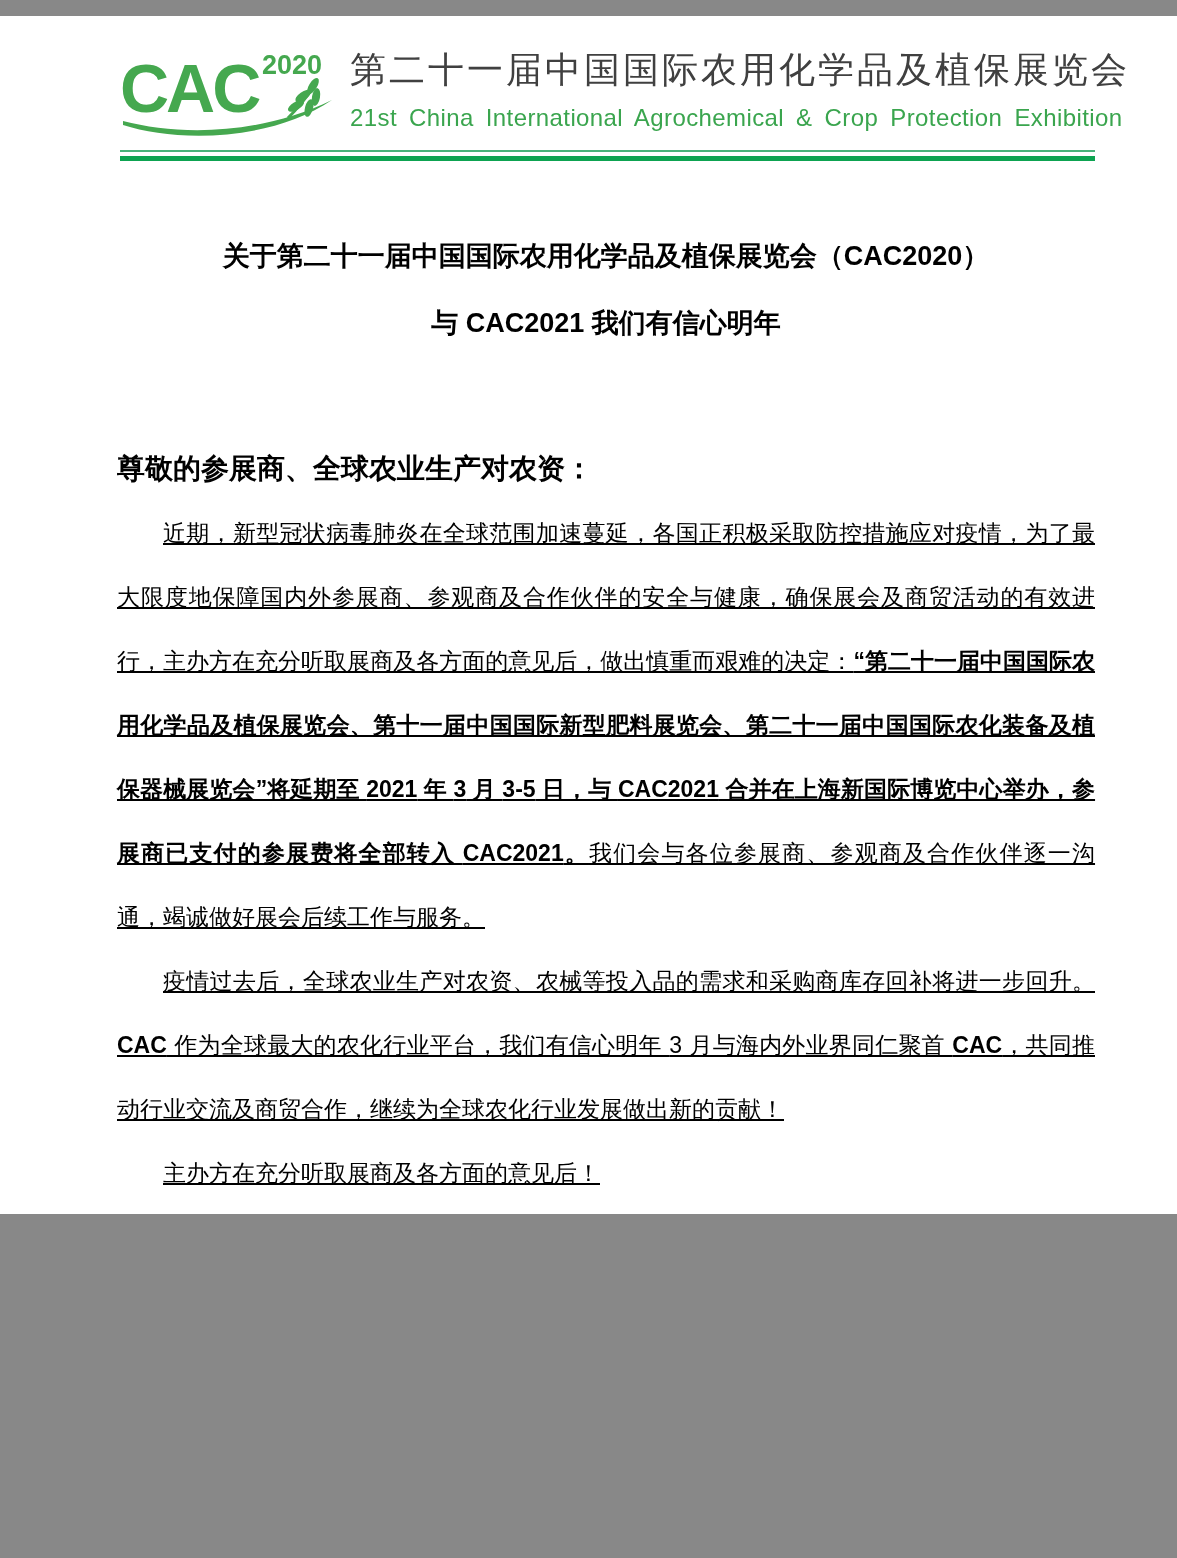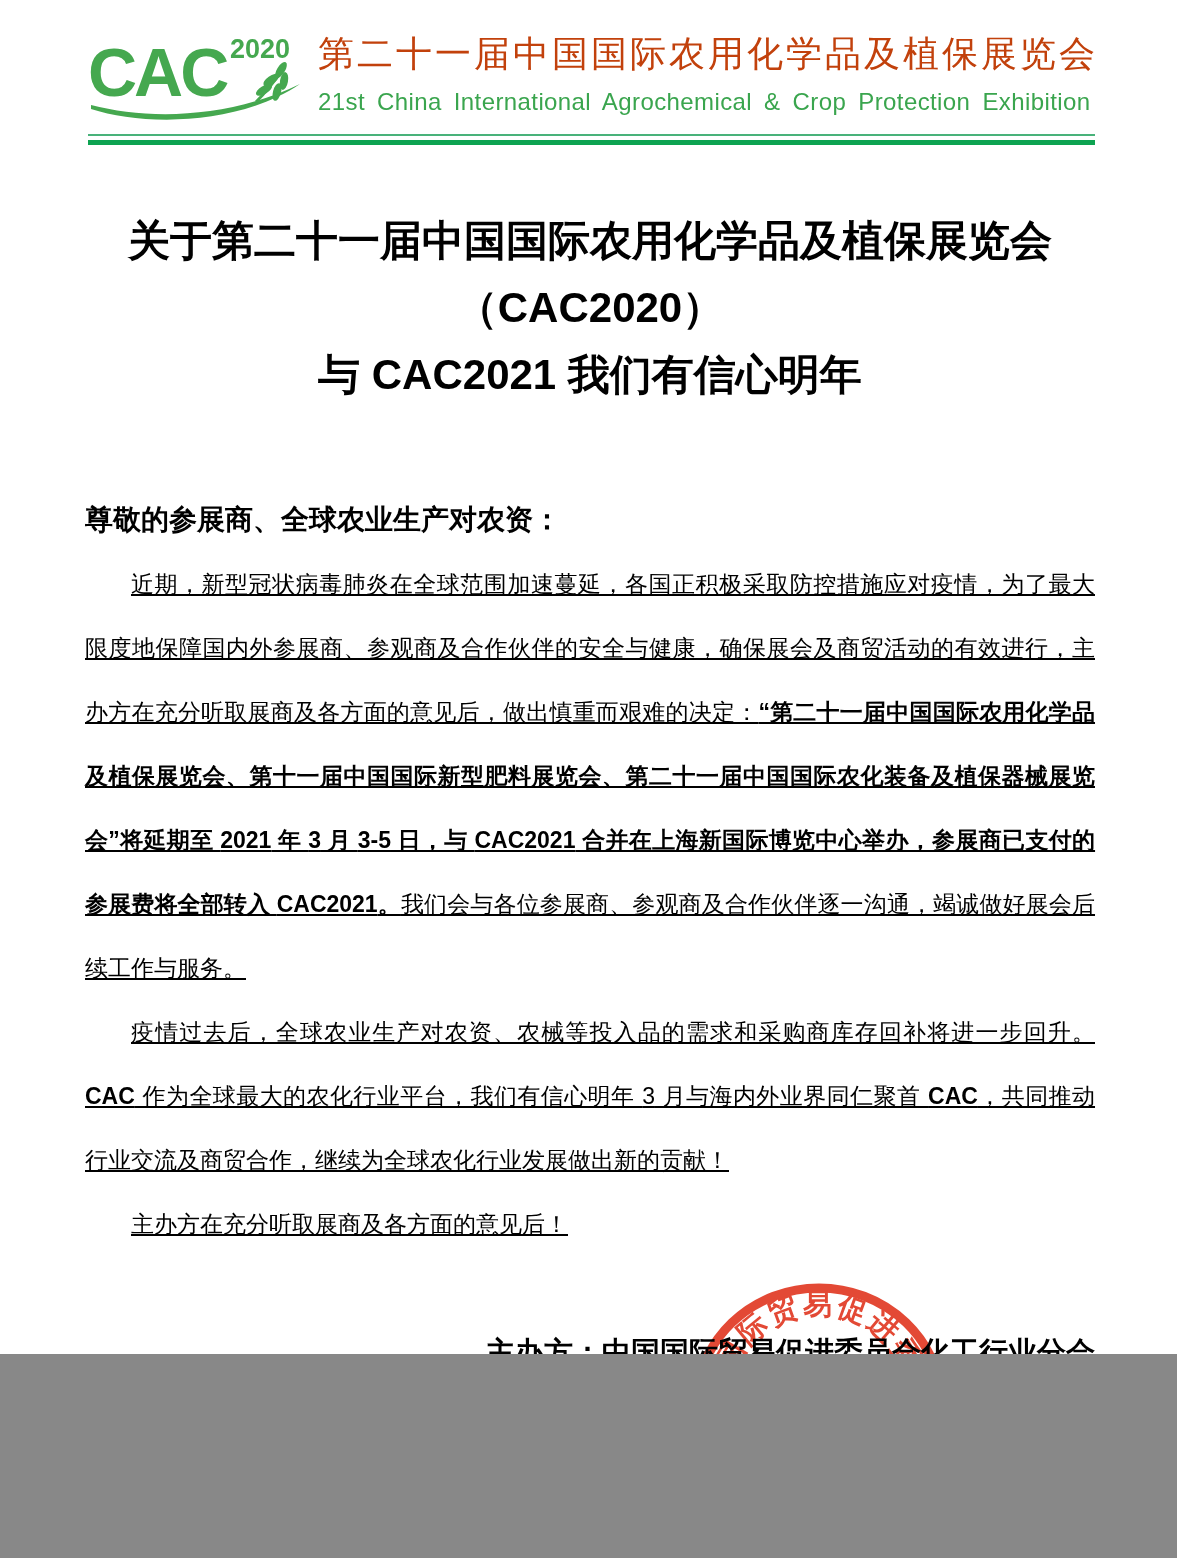--- a/index.html
+++ b/index.html
@@ -1,32 +1,33 @@
 <!DOCTYPE html>
 <html><head>
 <meta charset="utf-8">
 <style>
   * { margin:0; padding:0; box-sizing:border-box; }
   html,body { background:#888; }
   .page {
     position:relative;
-    width:1177px; height:1354px;
-    margin:0 auto;
+    width:1177px; height:1198px;
+    margin:16px auto;
     background:#ffffff;
     overflow:hidden;
     color:#000;
     font-family:"DejaVu Serif","Liberation Serif",serif;
+    padding-left:32px;
   }
   
   .header { padding:26px 82px 0 88px; }
   .header-row { display:flex; align-items:flex-start; }
   .logo-svg { flex:0 0 auto; display:block; }
   .header-titles { flex:1 1 auto; padding-left:10px; margin-top:4px; }
   .header-title-zh {
-    color:#c2410c;
+    color:#404040;
     font-size:36px;
     letter-spacing:3px;
     font-family:"DejaVu Serif","Liberation Serif",serif;
     white-space:nowrap;
   }
   .header-title-en {
     color:#3aa54e;
     font-size:24px;
     letter-spacing:0.4px;
     word-spacing:5px;
@@ -37,21 +38,21 @@
   .rules { margin-top:12px; }
   .rule-thin  { height:2px; background:#49b27a; }
   .rule-thick { height:5px; background:#0da351; margin-top:4px; }
   
   .main { position:relative; padding:0 82px 0 85px; }
   .notice-title {
     margin-top:62px;
     text-align:center;
     font-family:"Liberation Sans","DejaVu Sans",sans-serif;
     font-weight:bold;
-    font-size:42px;
+    font-size:27px;
     line-height:67px;
   }
   .salutation {
     margin-top:80px;
     font-family:"Liberation Sans","DejaVu Sans",sans-serif;
     font-weight:bold;
     font-size:28px;
     line-height:64px;
   }
   .body-p {

